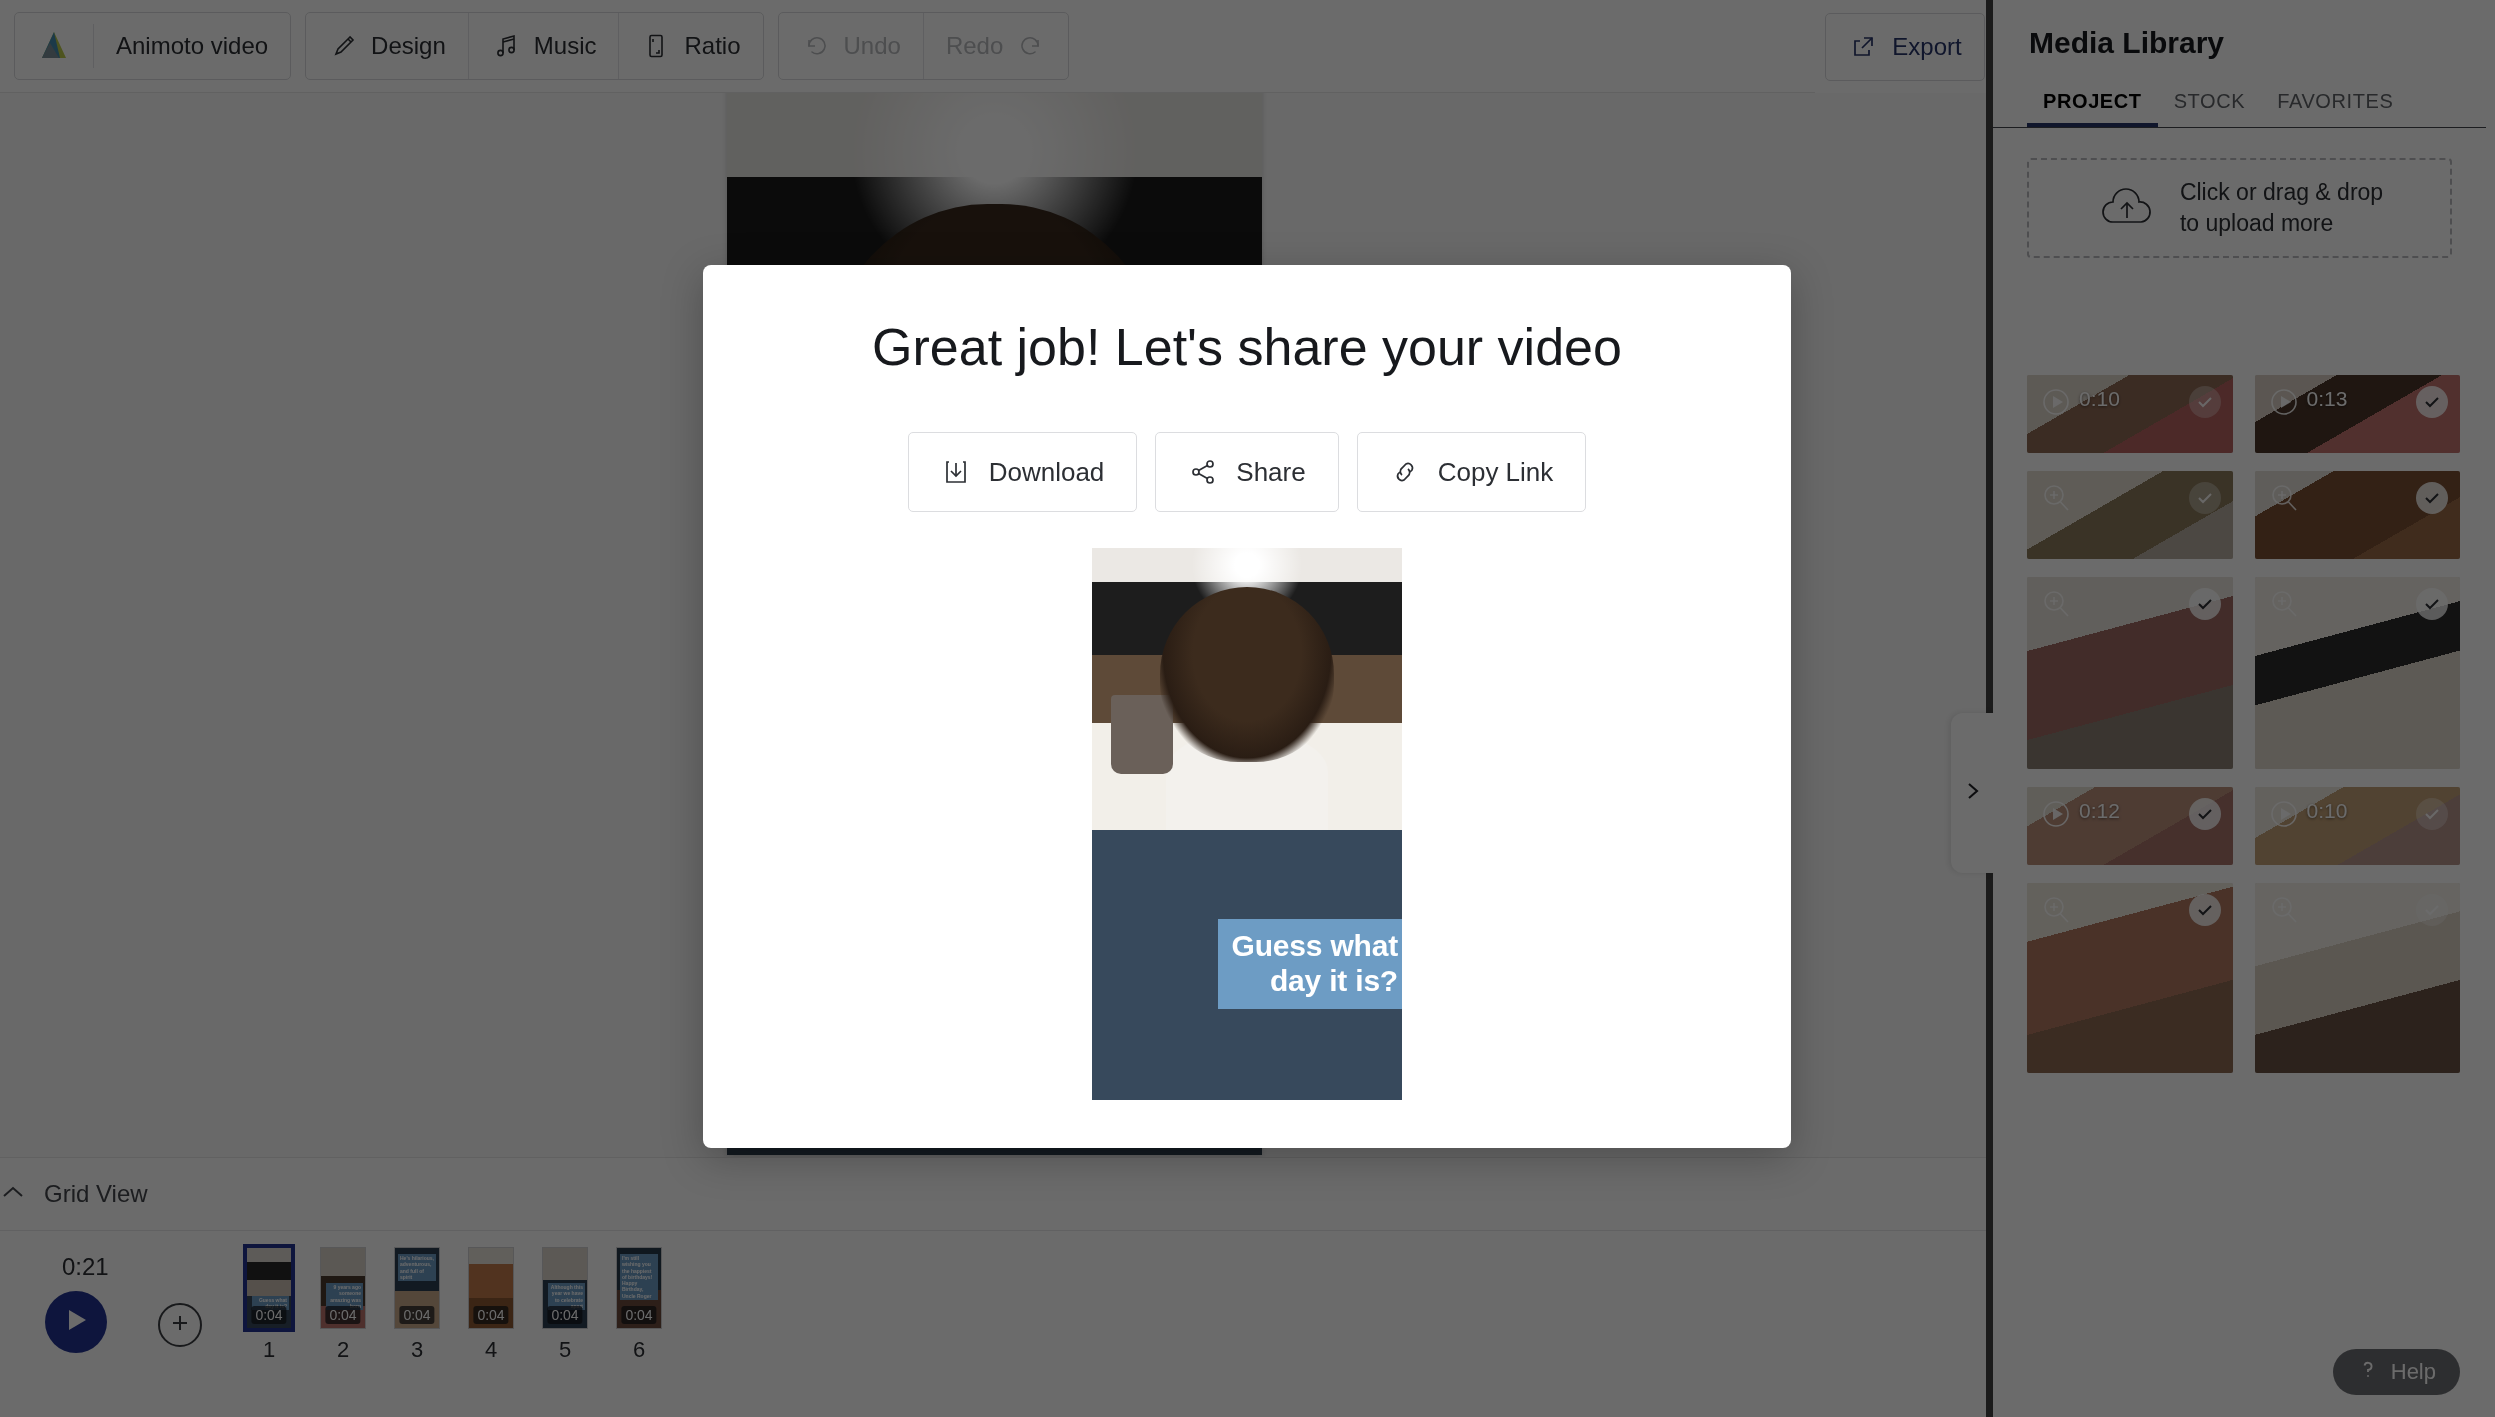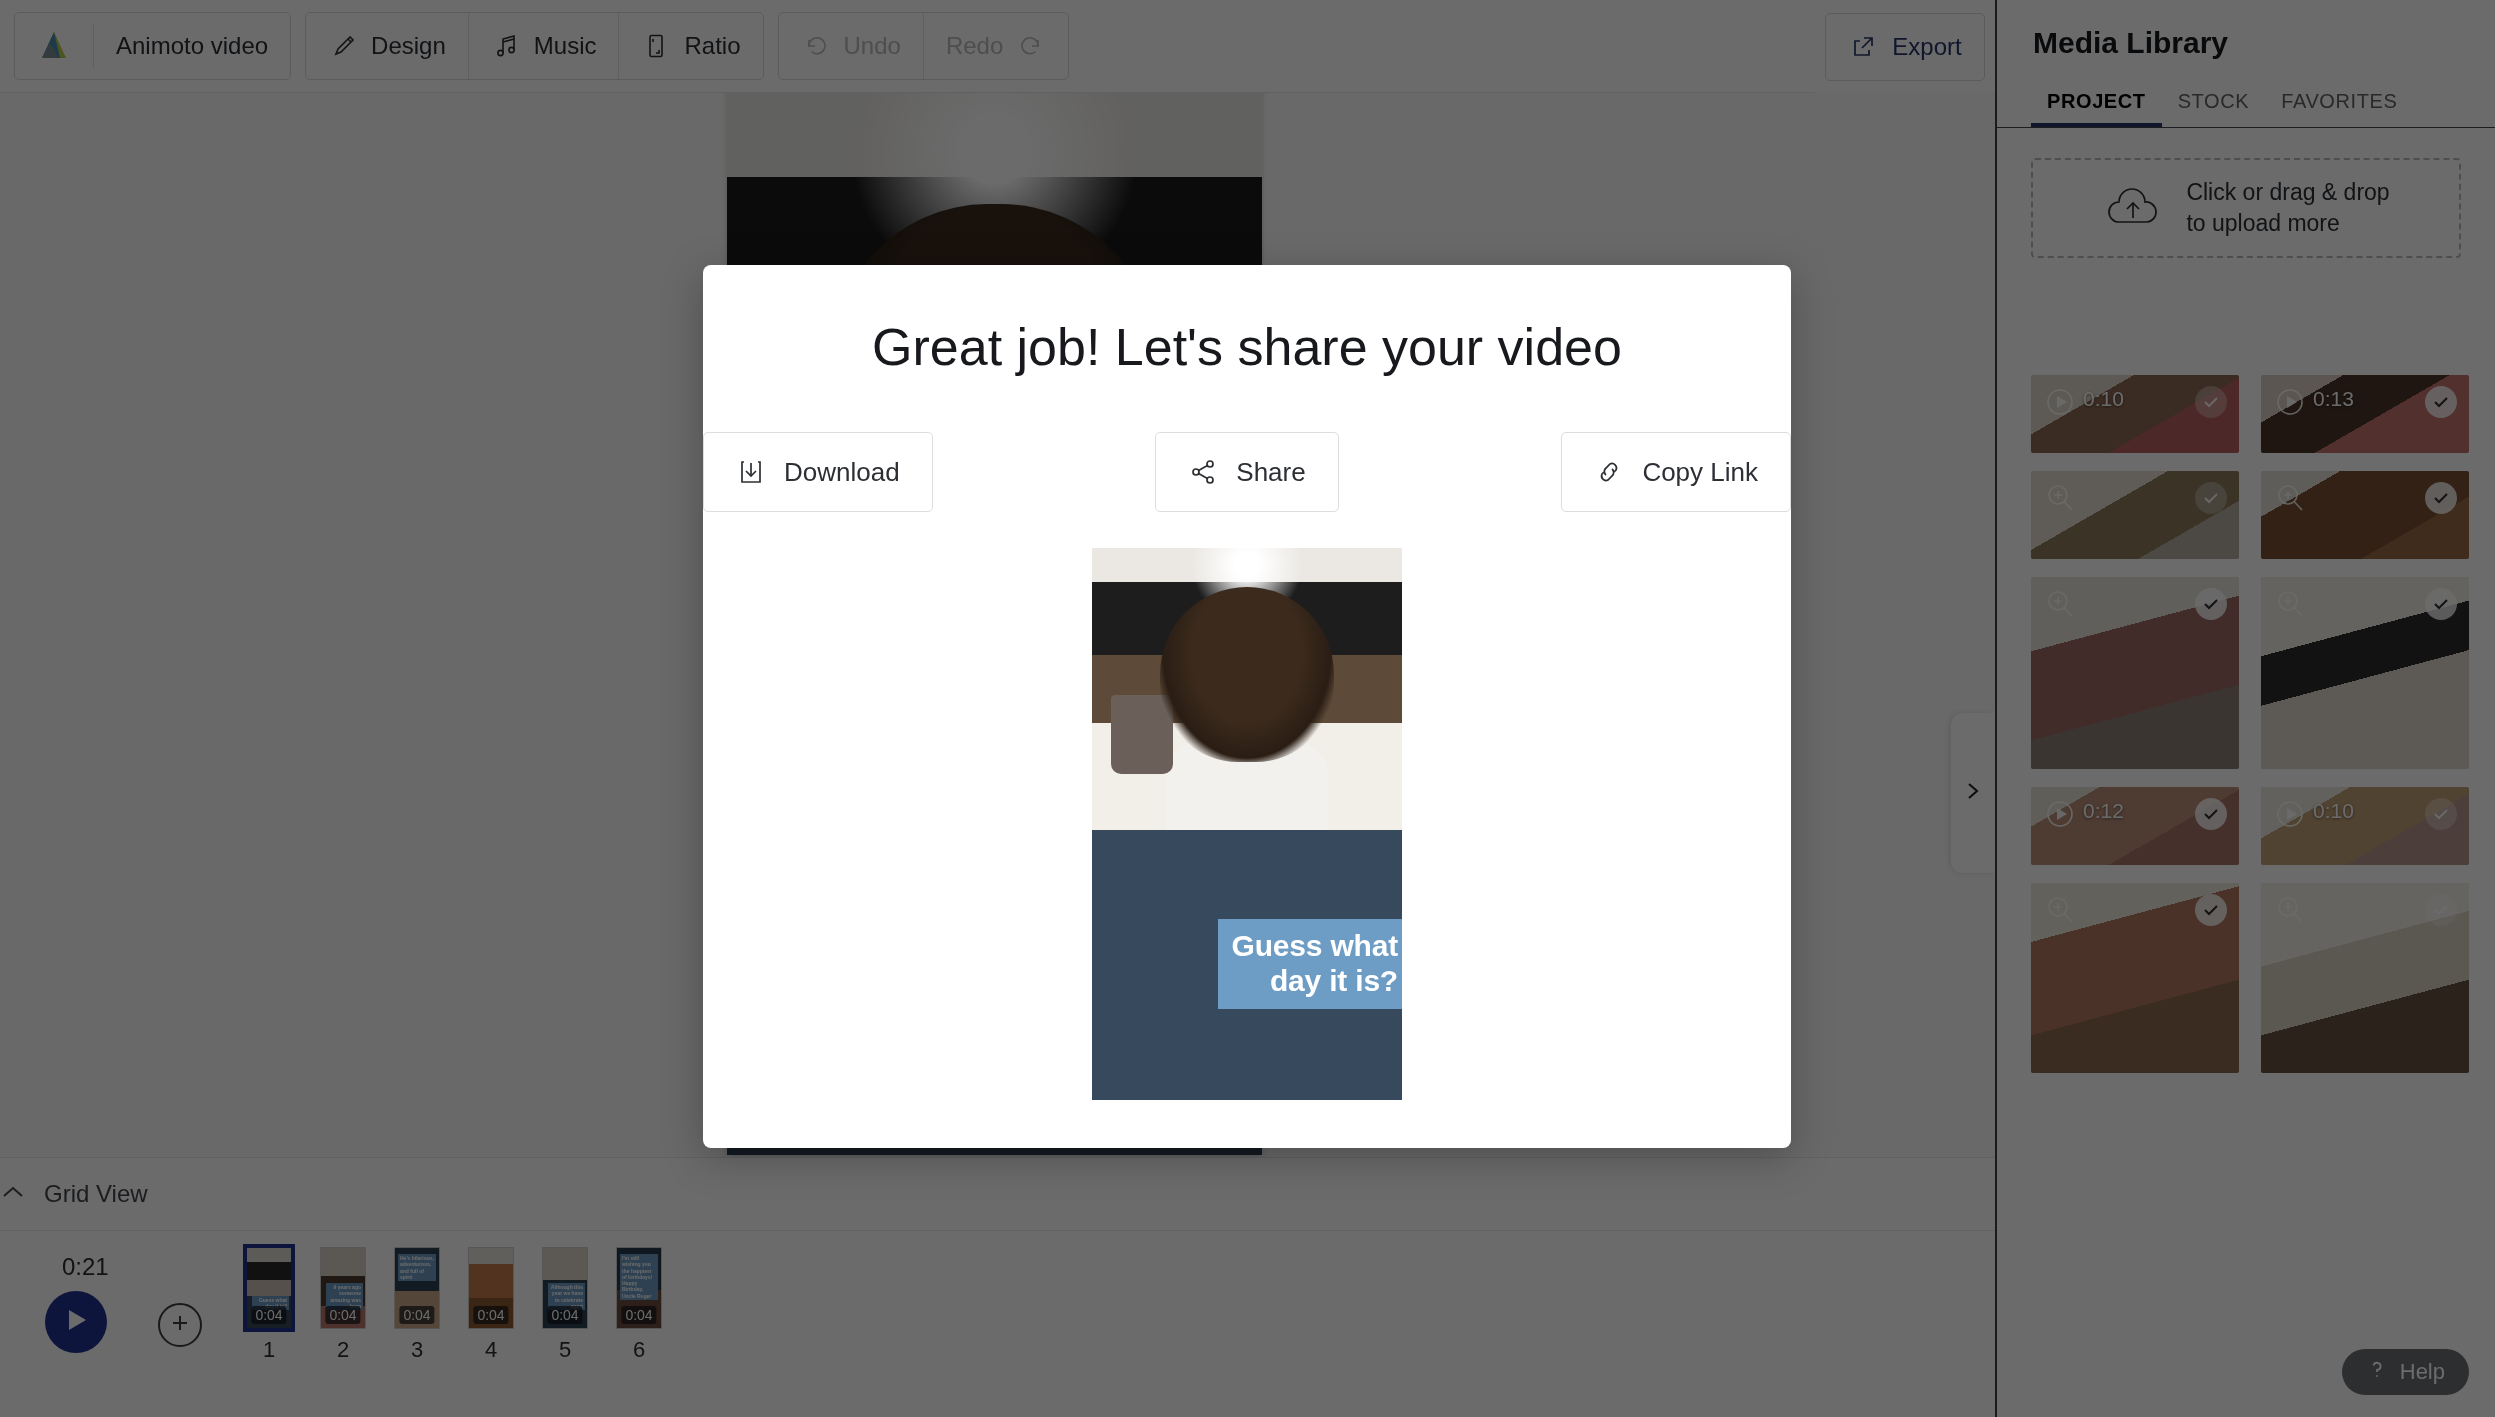--- a/index.html
+++ b/index.html
@@ -191,24 +191,24 @@
     background: #6d9cc4;
     padding: 1px 2px;
   }
   .scene-num {
     margin-top: 8px; text-align: center;
     font-size: 22px; color: #2c2f34;
   }
 
   
   .media-panel {
-    position: absolute; top: 0; right: 0;
+    position: absolute; top: 0; right: 9px;
     width: 500px; height: 1417px;
     background: #ffffff;
-    border-left: 2px solid #404040;
+    border-left: 7px solid #404040;
     z-index: 6;
     overflow: hidden;
   }
   .ml-title {
     font-size: 30px; font-weight: bold; color: #17191d;
     padding: 26px 0 0 36px;
   }
   .ml-tabs {
     display: flex; gap: 0;
     margin-top: 30px; padding: 0 34px;
@@ -294,21 +294,21 @@
     z-index: 60;
     box-shadow: 0 10px 40px rgba(0,0,0,.25);
   }
   .modal-title {
     text-align: center;
     font-size: 52px; color: #17191d;
     padding-top: 52px;
     font-weight: normal;
   }
   .modal-actions {
-    display: flex; justify-content: space-between; gap: 18px;
+    display: flex; justify-content: center; gap: 18px;
     margin-top: 55px;
   }
   .mbtn {
     display: flex; align-items: center; gap: 18px;
     height: 80px; padding: 0 32px;
     border: 1px solid #dcdde0; border-radius: 5px;
     background: #fff; color: #2c2f34; font-size: 26px;
     cursor: pointer; white-space: nowrap;
   }
   .preview {

